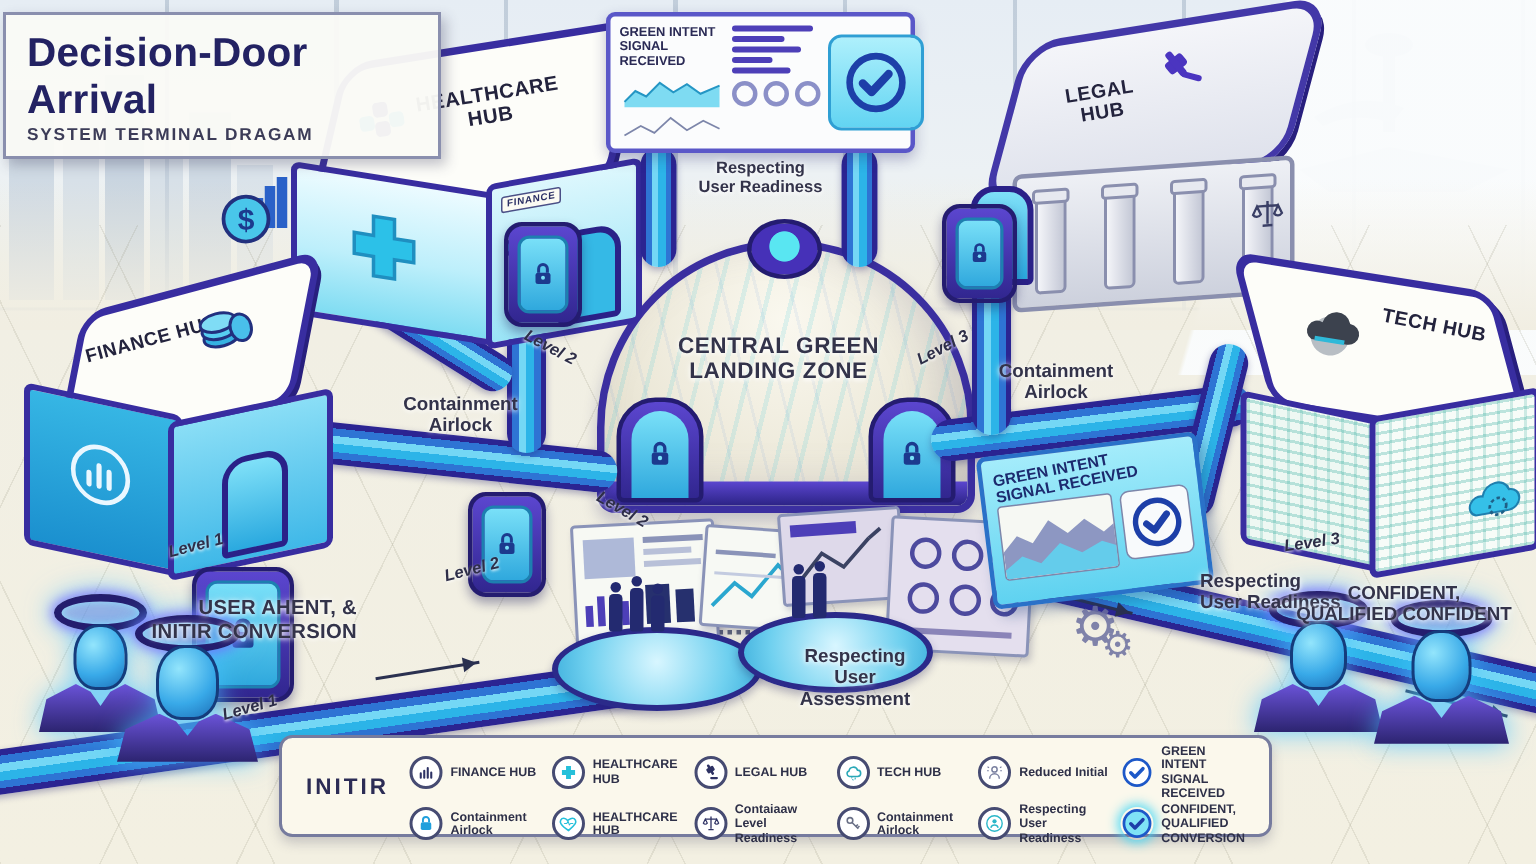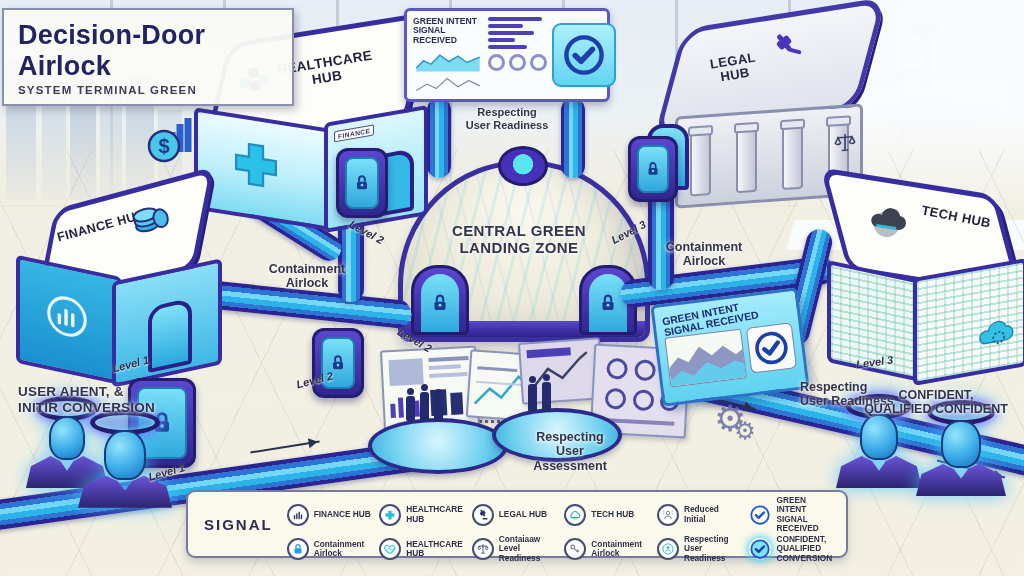--- a/index.html
+++ b/index.html
@@ -442,21 +442,21 @@
             <path d="M7.2 12.3l3.2 3.2 6.2-6.6" fill="none" stroke="#1d3fa8" stroke-width="3" stroke-linecap="round" stroke-linejoin="round"></path>
           </svg>
       </div>
     </div>
   </div>
 
   <div class="gears" style="left:714px;top:398px;">
     <span style="font-size:36px;">⚙</span><span style="font-size:24px;position:relative;left:-12px;top:8px;">⚙</span>
   </div>
 
-  <div class="lbl" style="left:18px;top:384px;width:220px;font-size:13.5px;text-align:left;letter-spacing:.2px;">USER AHENT, &amp;
+  <div class="lbl" style="left:18px;top:397px;width:220px;font-size:13.5px;text-align:right;letter-spacing:.2px;">USER AHENT, &amp;
 INITIR CONVERSION</div>
   <div class="lbl" style="left:510px;top:430px;width:120px;font-size:12.5px;">Respecting
 User
 Assessment</div>
   <div class="lbl" style="left:800px;top:380px;width:150px;font-size:12.5px;text-align:left;">Respecting
 User Readiness</div>
   <div class="lbl" style="left:850px;top:388px;width:172px;font-size:12.5px;">CONFIDENT,
 QUALIFIED CONFIDENT</div>
   <div class="lbl" style="left:248px;top:262px;width:118px;font-size:12.5px;">Containment
 Airlock</div>
@@ -474,26 +474,26 @@
       <div class="level-lbl" style="left: 112px; top: 358px; transform: rotate(-14deg);">Level 1</div>
       <div class="level-lbl" style="left: 148px; top: 466px; transform: rotate(-16deg);">Level 1</div>
       <div class="level-lbl" style="left: 348px; top: 226px; transform: rotate(28deg);">Level 2</div>
       <div class="level-lbl" style="left: 296px; top: 374px; transform: rotate(-14deg);">Level 2</div>
       <div class="level-lbl" style="left: 396px; top: 334px; transform: rotate(30deg);">Level 2</div>
       <div class="level-lbl" style="left: 610px; top: 226px; transform: rotate(-28deg);">Level 3</div>
       <div class="level-lbl" style="left: 856px; top: 356px; transform: rotate(-8deg);">Level 3</div>
     </div>
 
   <div class="title-card">
-    <div class="title-main">Decision-Door Airlock</div>
-    <div class="title-sub">SYSTEM TERMINAL GREEN</div>
+    <div class="title-main">Decision-Door Arrival</div>
+    <div class="title-sub">SYSTEM TERMINAL DRAGAM</div>
   </div>
 
   <div class="legend">
-    <div class="legend-title">SIGNAL</div>
+    <div class="legend-title">INITIR</div>
     <div class="legend-grid" id="legend-grid">
         <div class="lg-item">
           <span class="lg-icon">
             <svg viewBox="0 0 24 24">
               <path d="M6 18v-5M10 18v-8M14 18V7M18 18v-6" stroke="#2e3264" stroke-width="2.4" fill="none" stroke-linecap="round"></path>
             </svg>
           </span>
           <span class="lg-label">FINANCE HUB</span>
         </div>
         <div class="lg-item">

